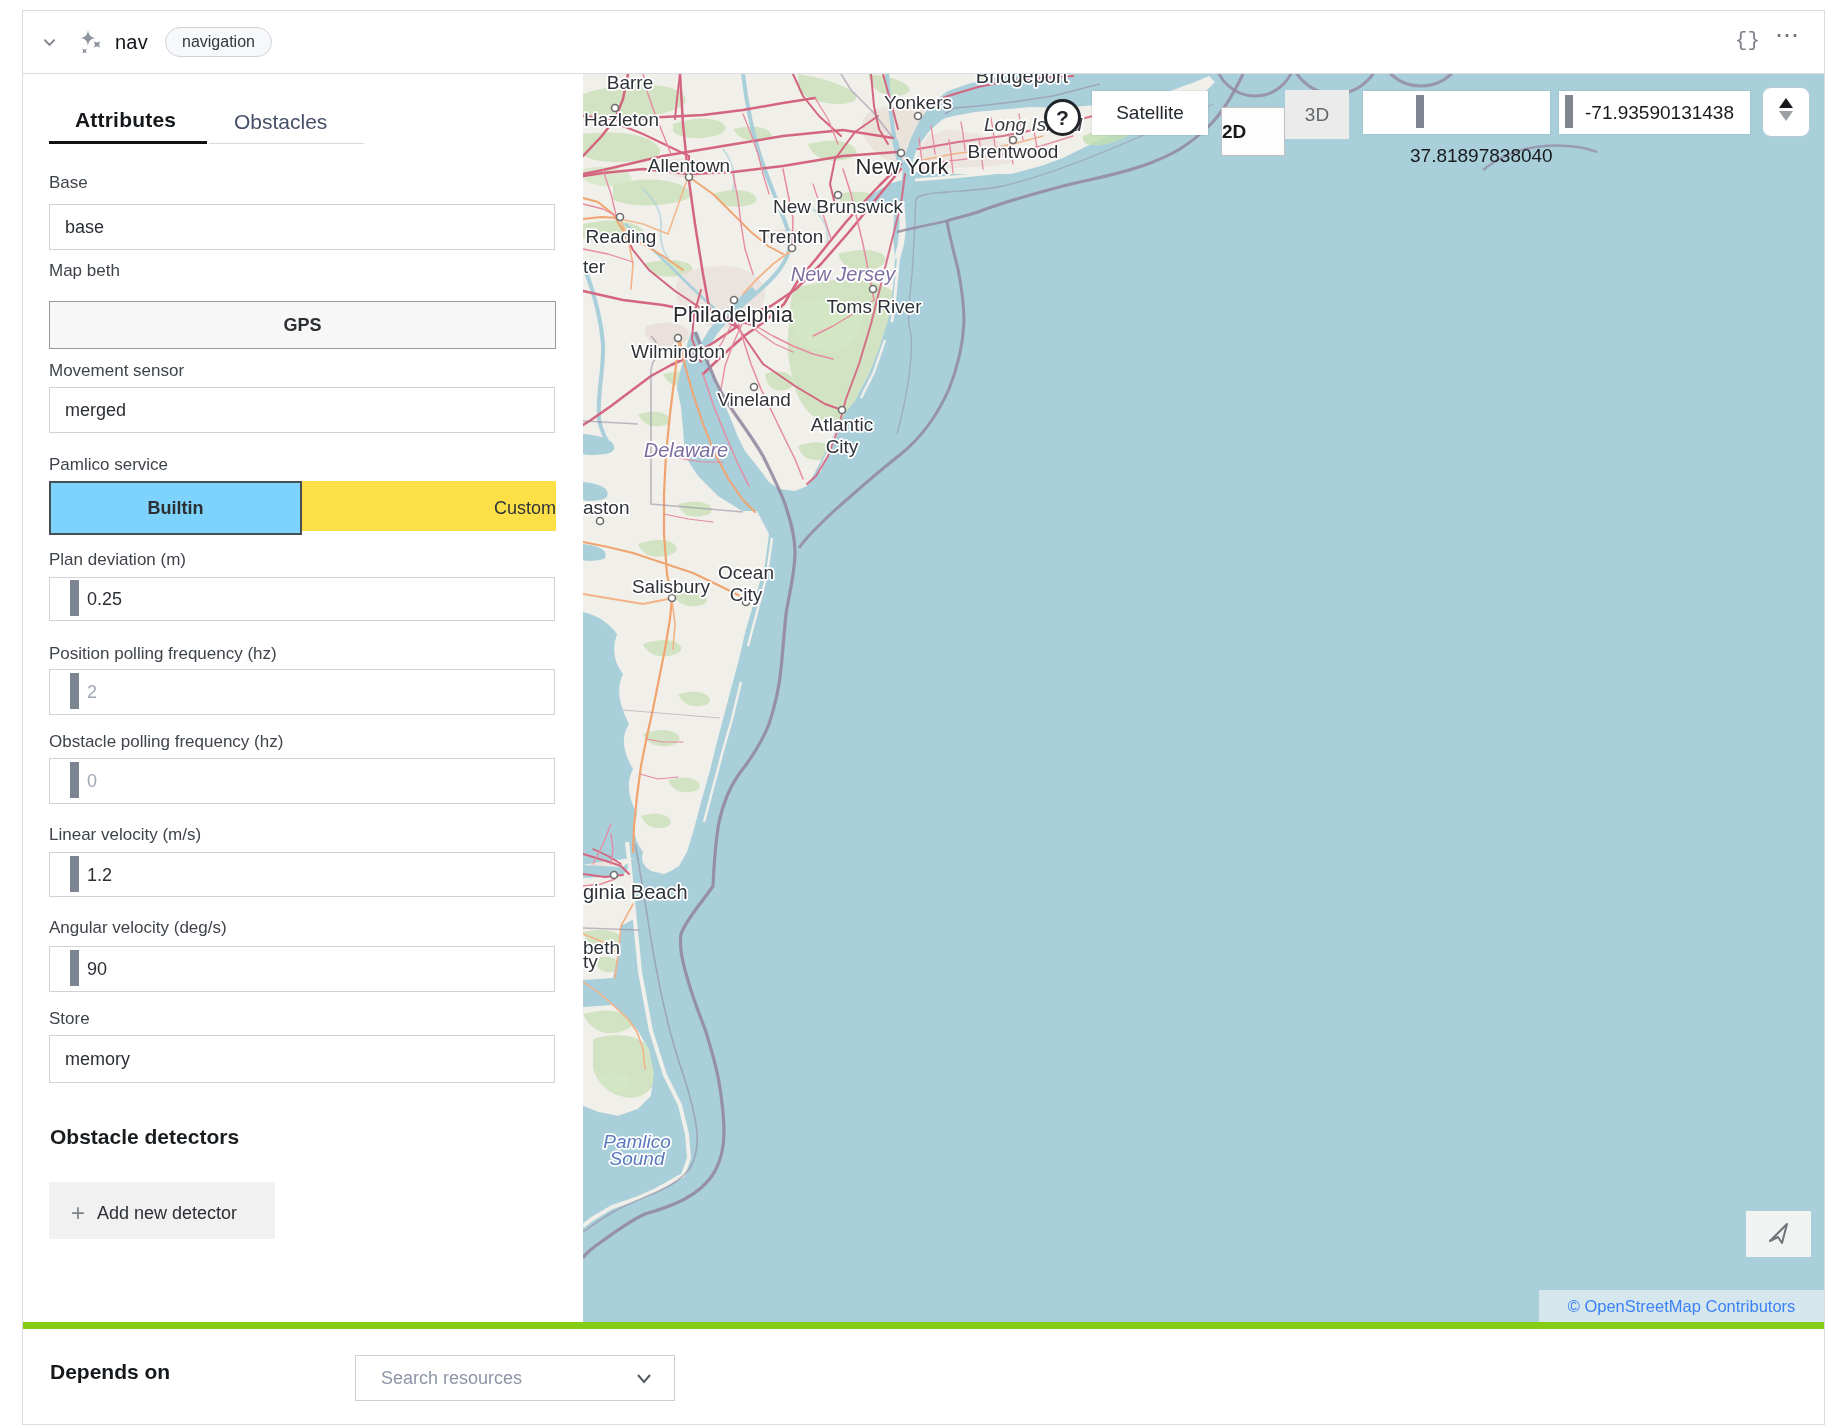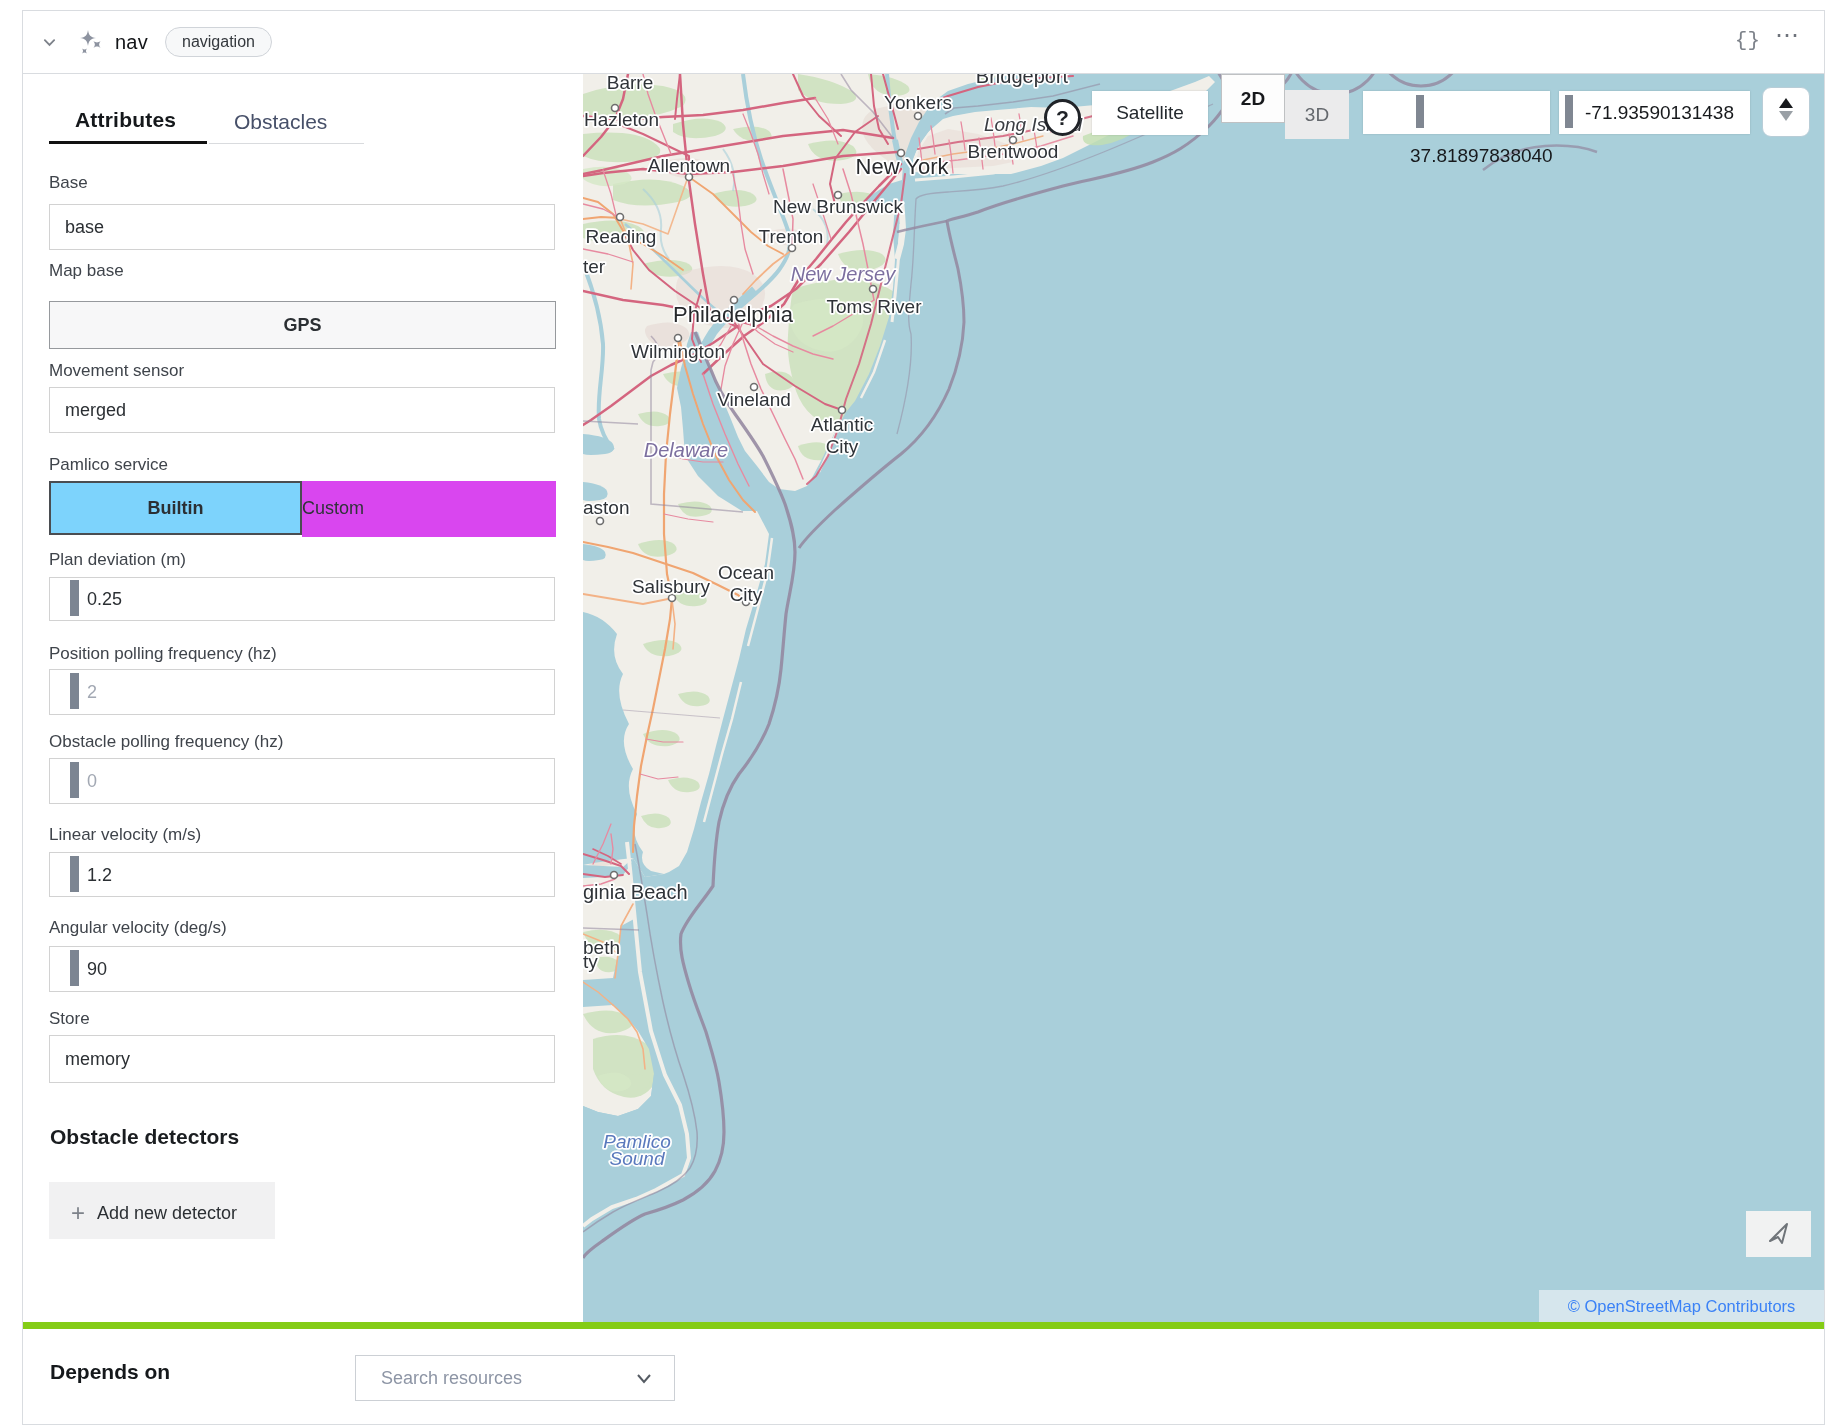--- a/index.html
+++ b/index.html
@@ -19,29 +19,29 @@
 .tabline-a { left:26px; top:67px; width:158px; height:3px; background:#111; }
 .tabline-b { left:186px; top:69px; width:155px; height:1px; background:#d9dbde; }
 .lbl { left:26px; width:500px; font-size:17px; color:#3f444b; }
 .inp { left:26px; width:506px; height:46px; border:1px solid #d2d2d2; background:#fff; font-size:18px; color:#2b2f33; line-height:44px; padding-left:15px; }
 .num { padding-left:16px; }
 .numbar { display:inline-block; vertical-align:middle; width:9px; height:36px; background:#7c8592; margin:0 8px 0 4px; position:relative; top:-2px; }
 .ph { color:#a2a8b3; }
 .gpsbtn { left:26px; top:227px; width:507px; height:48px; border:1px solid #96999d; background:#f7f7f8; text-align:center; line-height:46px; font-weight:bold; font-size:18px; color:#2b2f33; }
 .seg { left:26px; top:407px; width:507px; height:54px; display:flex; }
 .seg1 { width:253px; height:54px; background:#7dd3fc; border:2px solid #4a4d51; text-align:center; line-height:50px; font-weight:bold; font-size:18px; color:#2b2f33; }
-.seg2 { width:254px; height:56px; background:#d946ef; text-align:left; line-height:54px; font-size:18px; color:#2f3338; }
+.seg2 { width:254px; height:50px; background:#fde047; text-align:right; line-height:54px; font-size:18px; color:#2f3338; }
 .odhead { left:27px; top:1051px; font-size:21px; font-weight:bold; color:#1a1d20; }
 .addbtn { left:26px; top:1108px; width:226px; height:57px; background:#f1f1f2; font-size:18px; color:#2b2f33; line-height:57px; text-align:left; }
 .addplus { font-size:24px; color:#7d828a; font-weight:normal; padding:0 12px 0 22px; position:relative; top:2px; }
 .mapwrap { position:absolute; left:560px; top:0; width:1241px; height:1248px; overflow:hidden; }
 .mapctl { position:absolute; font-family:"Liberation Sans",sans-serif; }
 .qmark { left:461px; top:25px; width:37px; height:37px; border-radius:50%; background:#fff; border:3px solid #202328; text-align:center; line-height:31px; font-size:21px; font-weight:bold; color:#202328; }
 .satbtn { left:509px; top:17px; width:116px; height:44px; background:#fff; text-align:center; line-height:44px; font-size:19px; color:#24292e; box-shadow:0 0 2px rgba(0,0,0,0.15); }
-.b2d { left:638px; top:0; width:64px; height:49px; background:#fdfdfd; border:1px solid #bfc1c3; text-align:center; line-height:47px; font-size:19px; font-weight:bold; color:#17191c; }
+.b2d { left:638px; top:33px; width:64px; height:49px; background:#fdfdfd; border:1px solid #bfc1c3; text-align:left; line-height:47px; font-size:19px; font-weight:bold; color:#17191c; }
 .b3d { left:702px; top:16px; width:64px; height:49px; background:#ebebec; text-align:center; line-height:49px; font-size:19px; color:#64686d; }
 .coord { background:#fff; height:43px; top:17px; line-height:43px; font-size:19px; color:#17191c; box-shadow:0 0 2px rgba(0,0,0,0.15); }
 .cbar { display:inline-block; vertical-align:middle; width:8px; height:33px; background:#808792; margin:0 12px 0 6px; position:relative; top:-2px; }
 .sortbtn { left:1179px; top:13px; width:48px; height:50px; background:#fff; border:1px solid #b8cdd7; border-radius:9px; text-align:center; }
 .tri-u { width:0; height:0; border-left:7px solid transparent; border-right:7px solid transparent; border-bottom:10px solid #17191c; margin:10px auto 3px; }
 .tri-d { width:0; height:0; border-left:7px solid transparent; border-right:7px solid transparent; border-top:10px solid #9aa0a6; margin:0 auto; }
 .locbtn { left:1163px; top:1137px; width:65px; height:46px; background:#f1f2f2; }
 .attrib { left:956px; top:1216px; width:285px; height:32px; background:rgba(223,234,240,0.82); font-size:16.5px; color:#3b82f6; line-height:32px; text-align:center; }
 .bbar { position:relative; height:101px; border-top:7px solid #84cc16; }
 .dep { position:absolute; left:27px; top:31px; font-size:21px; font-weight:bold; color:#15181b; }
@@ -66,21 +66,21 @@
     <span class="hic" style="right:24px; top:10px; font-size:24px; letter-spacing:1px; color:#6e737b;">⋯</span>
   </div>
   <div class="content">
     <div class="leftpanel">
       <div class="lp tab-a">Attributes</div>
       <div class="lp tab-b">Obstacles</div>
       <div class="lp tabline-a"></div>
       <div class="lp tabline-b"></div>
       <div class="lp lbl" style="top:99px;">Base</div>
       <div class="lp inp" style="top:130px;">base</div>
-      <div class="lp lbl" style="top:187px;">Map base</div>
+      <div class="lp lbl" style="top:187px;">Map beth</div>
       <div class="lp gpsbtn">GPS</div>
       <div class="lp lbl" style="top:287px;">Movement sensor</div>
       <div class="lp inp" style="top:313px;">merged</div>
       <div class="lp lbl" style="top:381px;">Pamlico service</div>
       <div class="lp seg">
           <div class="seg1">Builtin</div>
           <div class="seg2">Custom</div>
         </div>
       <div class="lp lbl" style="top:476px;">Plan deviation (m)</div>
       <div class="lp inp num" style="top:503px; height:44px; line-height:42px;"><span class="numbar"></span>0.25</div>

